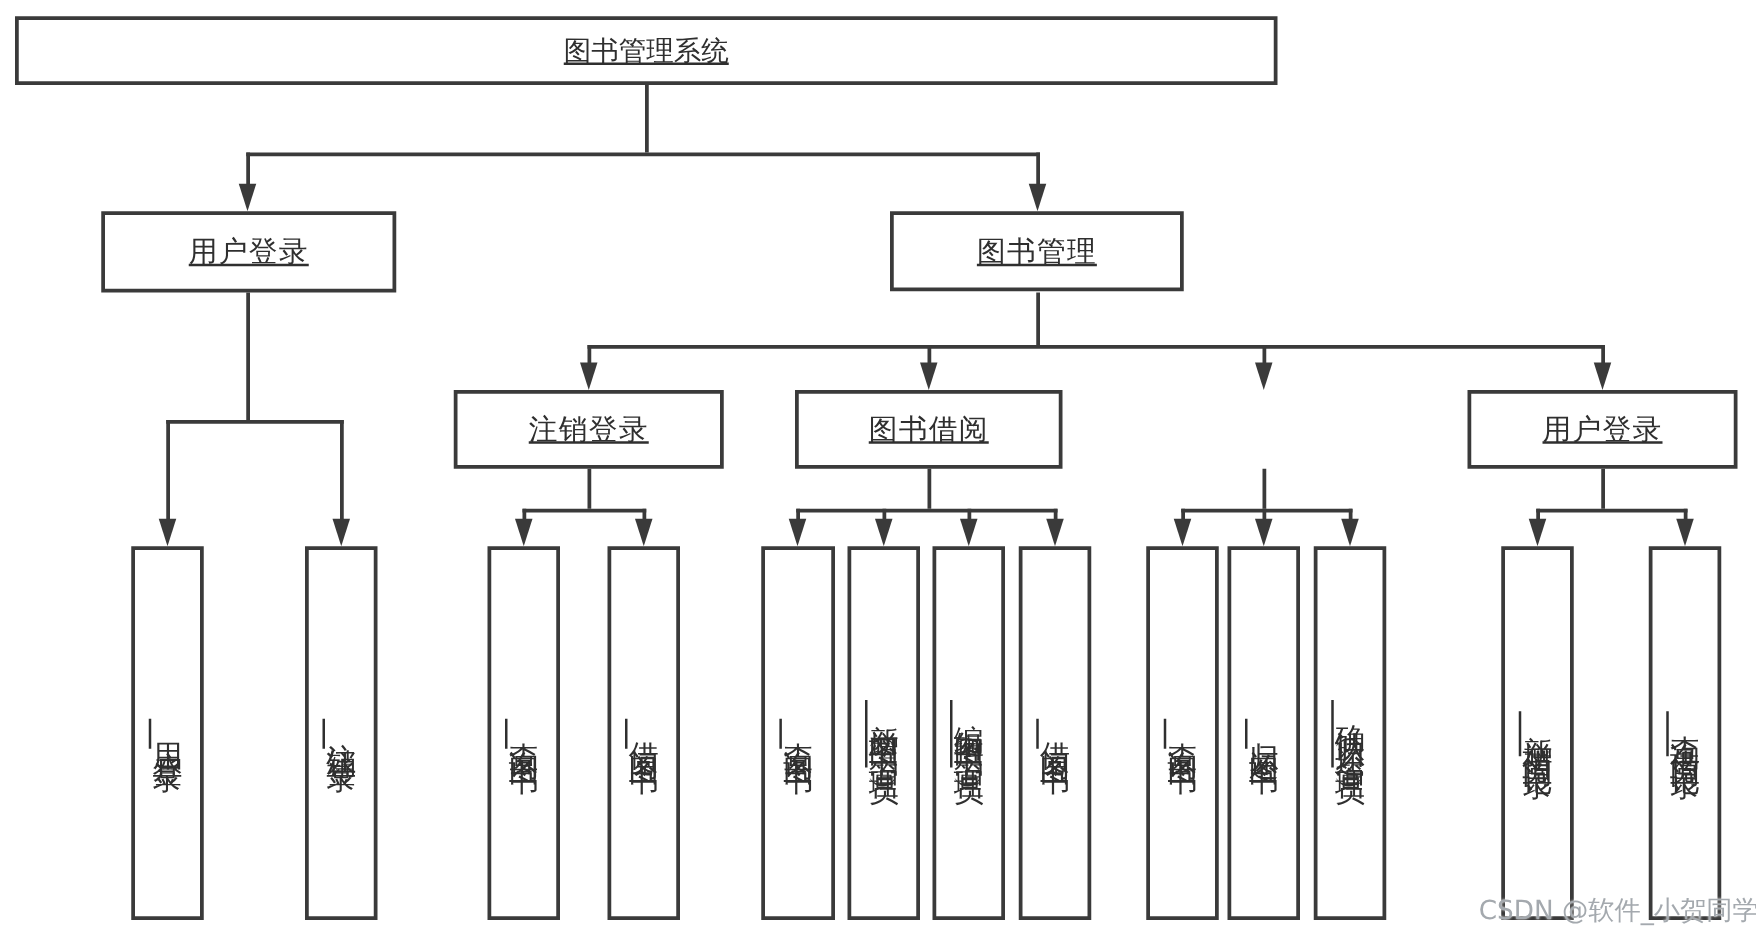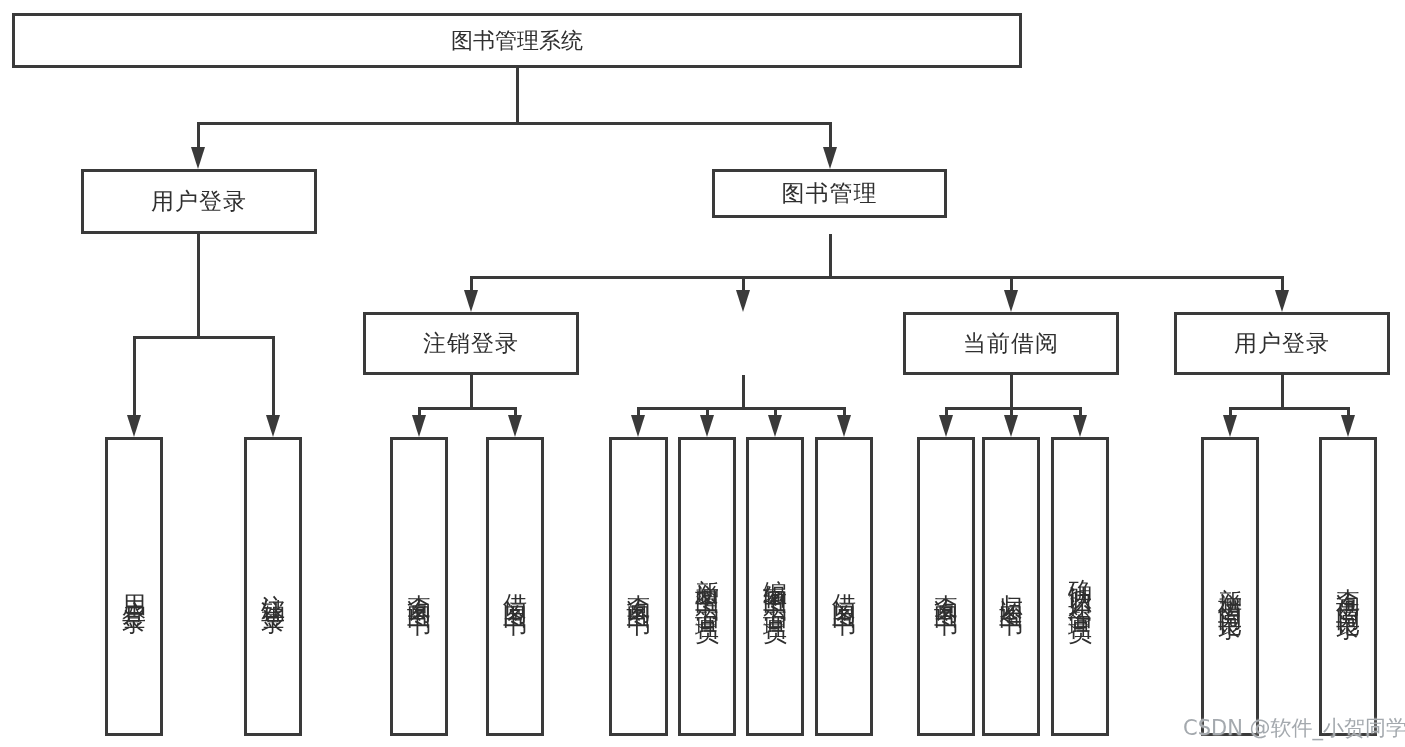--- a/index.html
+++ b/index.html
@@ -10,20 +10,21 @@
     font-family:"DejaVu Sans","Liberation Sans",sans-serif;
     overflow:hidden;
   }
   .node{
     position:absolute;
     box-sizing:border-box;
     border:3px solid #3a3a3a;
     background:#ffffff;
     display:flex;align-items:center;justify-content:center;
     color:#2f2f2f;
+    text-decoration:underline;
   }
   .h-node{font-size:23px;letter-spacing:1px;}
   .root-node{font-size:22px;}
   .leaf{
     writing-mode:vertical-rl;
     text-orientation:mixed;
     font-size:24px;
     letter-spacing:6px;
     line-height:1;
   }
@@ -48,26 +49,26 @@
 </style>
 </head>
 <body>
 
 <div id="canvas">
 
   <div class="node root-node" style="left:12px;top:13px;width:1010px;height:55px;">图书管理系统</div>
 
   <div class="node h-node" style="left:81px;top:169px;width:236px;height:65px;">用户登录</div>
 
-  <div class="node h-node" style="left:712px;top:169px;width:235px;height:49px;">图书管理</div>
+  <div class="node h-node" style="left:712px;top:169px;width:235px;height:64px;">图书管理</div>
 
   <div class="node h-node" style="left:363px;top:312px;width:216px;height:63px;">注销登录</div>
 
+  <div class="node h-node" style="left:636px;top:312px;width:214px;height:63px;">图书借阅</div>
 
-  <div class="node h-node" style="left:903px;top:312px;width:216px;height:63px;">当前借阅</div>
 
   <div class="node h-node" style="left:1174px;top:312px;width:216px;height:63px;">用户登录</div>
 
   <div class="node leaf" style="left:105px;top:437px;width:58px;height:299px;">用户登录</div>
   <div class="node leaf" style="left:244px;top:437px;width:58px;height:299px;">注销登录</div>
 
   <div class="node leaf" style="left:390px;top:437px;width:58px;height:299px;">查询图书</div>
   <div class="node leaf" style="left:486px;top:437px;width:58px;height:299px;">借阅图书</div>
 
   <div class="node leaf" style="left:609px;top:437px;width:59px;height:299px;">查询图书</div>

